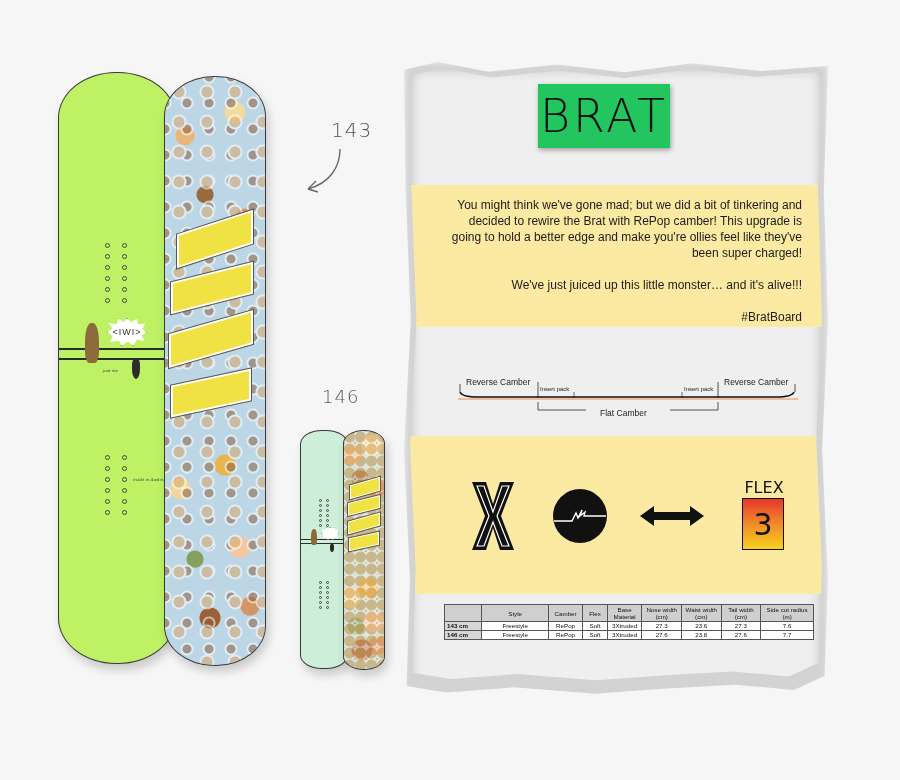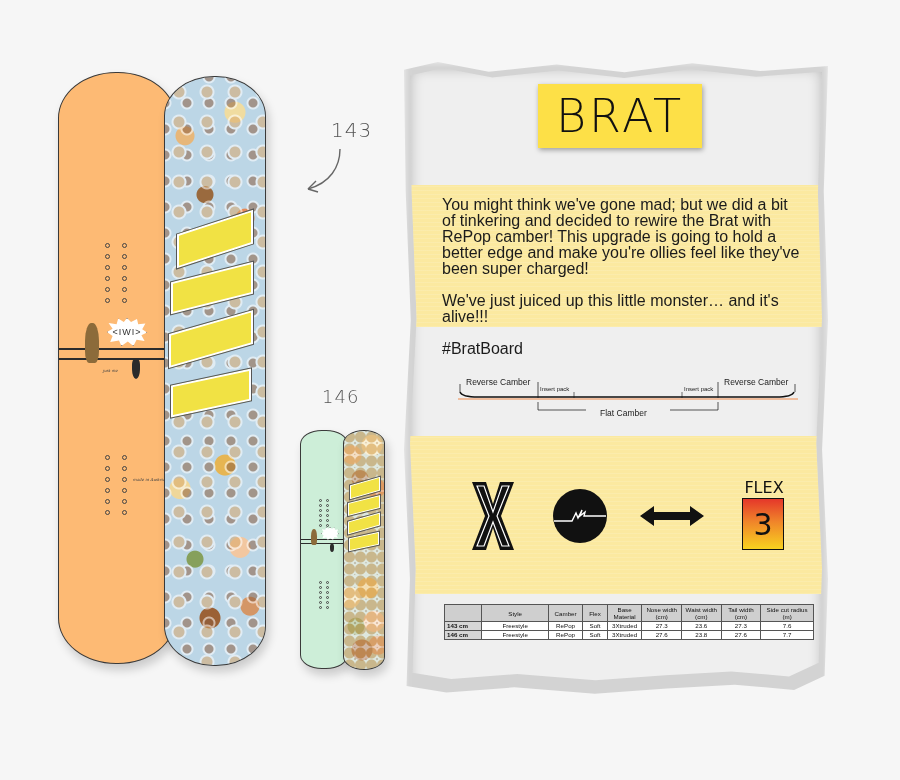--- a/index.html
+++ b/index.html
@@ -2,21 +2,21 @@
 <html><head>
 <meta charset="utf-8">
 <style>
   html, body { margin:0; padding:0; }
   body { width:900px; height:780px; background:#f6f6f6; position:relative; overflow:hidden; font-family:"Liberation Sans", sans-serif; }
   .abs { position:absolute; }
 
   
   .board { position:absolute; border-radius:60px / 40px; border:1.5px solid #3a3a3a; box-shadow: 3px 6px 10px rgba(0,0,0,0.18); overflow:hidden; }
   .board.small { border-radius:22px / 14px; border-width:1px; }
-  .base-blue { background:#fdba74; }
+  .base-blue { background:#bef264; }
   .base-green { background:#cdeed8; }
   .topsheet { background-color:#bcd6e6;
     background-image:
       radial-gradient(circle at 20% 10%, #e7b77a 0 9px, transparent 10px),
       radial-gradient(circle at 70% 6%, #f0dca0 0 10px, transparent 11px),
       radial-gradient(circle at 40% 20%, #9a6a3e 0 8px, transparent 9px),
       radial-gradient(circle at 80% 24%, #e48a58 0 9px, transparent 10px),
       radial-gradient(circle at 15% 70%, #efd79a 0 10px, transparent 11px),
       radial-gradient(circle at 60% 66%, #e6b552 0 10px, transparent 11px),
       radial-gradient(circle at 30% 82%, #86a05c 0 8px, transparent 9px),
@@ -52,25 +52,25 @@
   
   .paper { position:absolute; left:410px; top:68px; width:412px; height:626px; background:#efefef;
     clip-path: polygon(0% 1.2%, 8% 0%, 20% 1.5%, 36% 0.4%, 52% 1.6%, 68% 0.2%, 84% 1.4%, 100% 0.6%, 99% 20%, 100% 40%, 98.6% 60%, 100% 80%, 99.2% 95%, 92% 97.2%, 78% 96.4%, 62% 97%, 45% 97.8%, 26% 96.8%, 10% 97.6%, 0.6% 96.6%, 1.4% 80%, 0% 60%, 1.6% 40%, 0.4% 20%);
     box-shadow: inset 0 0 14px rgba(0,0,0,0.25);
   }
   .paper-edge { position:absolute; left:404px; top:62px; width:424px; height:646px; background:#bdbdbd; filter:blur(3px); opacity:0.6;
     clip-path: polygon(0% 1.2%, 8% 0%, 20% 1.5%, 36% 0.4%, 52% 1.6%, 68% 0.2%, 84% 1.4%, 100% 0.6%, 99% 20%, 100% 40%, 98.6% 60%, 100% 80%, 99.2% 95%, 92% 97.2%, 78% 96.4%, 62% 97%, 45% 97.8%, 26% 96.8%, 10% 97.6%, 0.6% 96.6%, 1.4% 80%, 0% 60%, 1.6% 40%, 0.4% 20%); }
   .band { position:absolute; left:0; right:0; background:#fbe9a0;
     background-image: repeating-linear-gradient(0deg, rgba(255,255,255,0.12) 0 1px, transparent 1px 4px); }
 
-  .title-card { position:absolute; left:128px; top:16px; width:164px; height:64px; background:#fde047; box-shadow:1px 2px 5px rgba(0,0,0,0.35); }
+  .title-card { position:absolute; left:128px; top:16px; width:132px; height:64px; background:#22c55e; box-shadow:1px 2px 5px rgba(0,0,0,0.35); }
   .title-text { position:absolute; inset:0; display:flex; align-items:center; justify-content:center; font-family:"DejaVu Sans", sans-serif; font-weight:300; font-size:46px; letter-spacing:3px; color:#111; }
   .sizes { position:absolute; top:82px; left:0; right:0; text-align:center; font-family:"DejaVu Sans", sans-serif; font-size:19px; letter-spacing:1px; color:#111; word-spacing:16px; }
 
-  .desc { position:absolute; left:32px; top:129px; width:360px; font-size:16px; line-height:16px; color:#1b1b1b; }
+  .desc { position:absolute; left:32px; top:129px; width:360px; font-size:12px; line-height:16px; color:#1b1b1b;text-align:right; }
   .desc p { margin:0 0 16px 0; }
 
   .camber-title { position:absolute; top:272px; left:0; right:0; text-align:center; font-family:"DejaVu Sans", sans-serif; font-size:24px; letter-spacing:3px; color:#111; font-weight:300; }
   .camber-lbl { position:absolute; font-size:8.5px; color:#222; white-space:nowrap; }
   .camber-lbl.sm { font-size:6px; }
 
   .icons-row { position:absolute; top:408px; left:0; right:0; height:80px; }
 
   table.specs { position:absolute; left:34px; top:536px; width:370px; border-collapse:collapse; font-size:6.2px; color:#111; background:#fff; }
   table.specs th { background:#cfcfcf; font-weight:normal; padding:1px 2px; border:1px solid #555; line-height:7px; text-align:center; }

